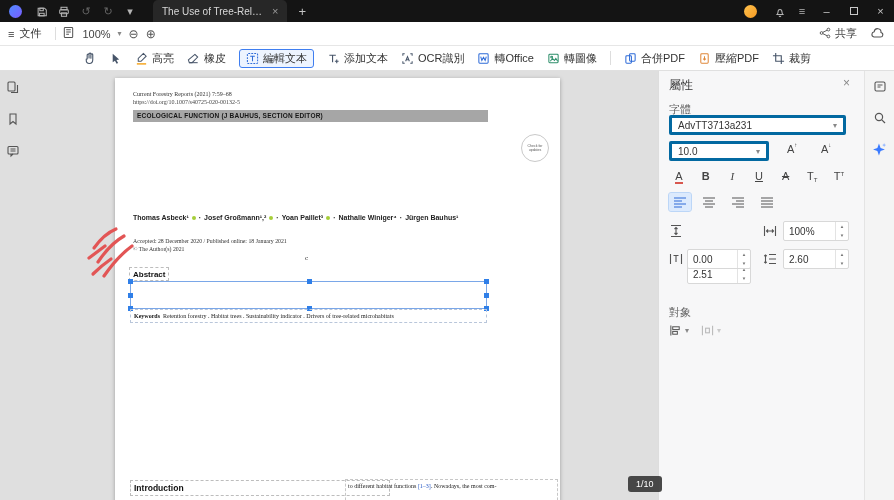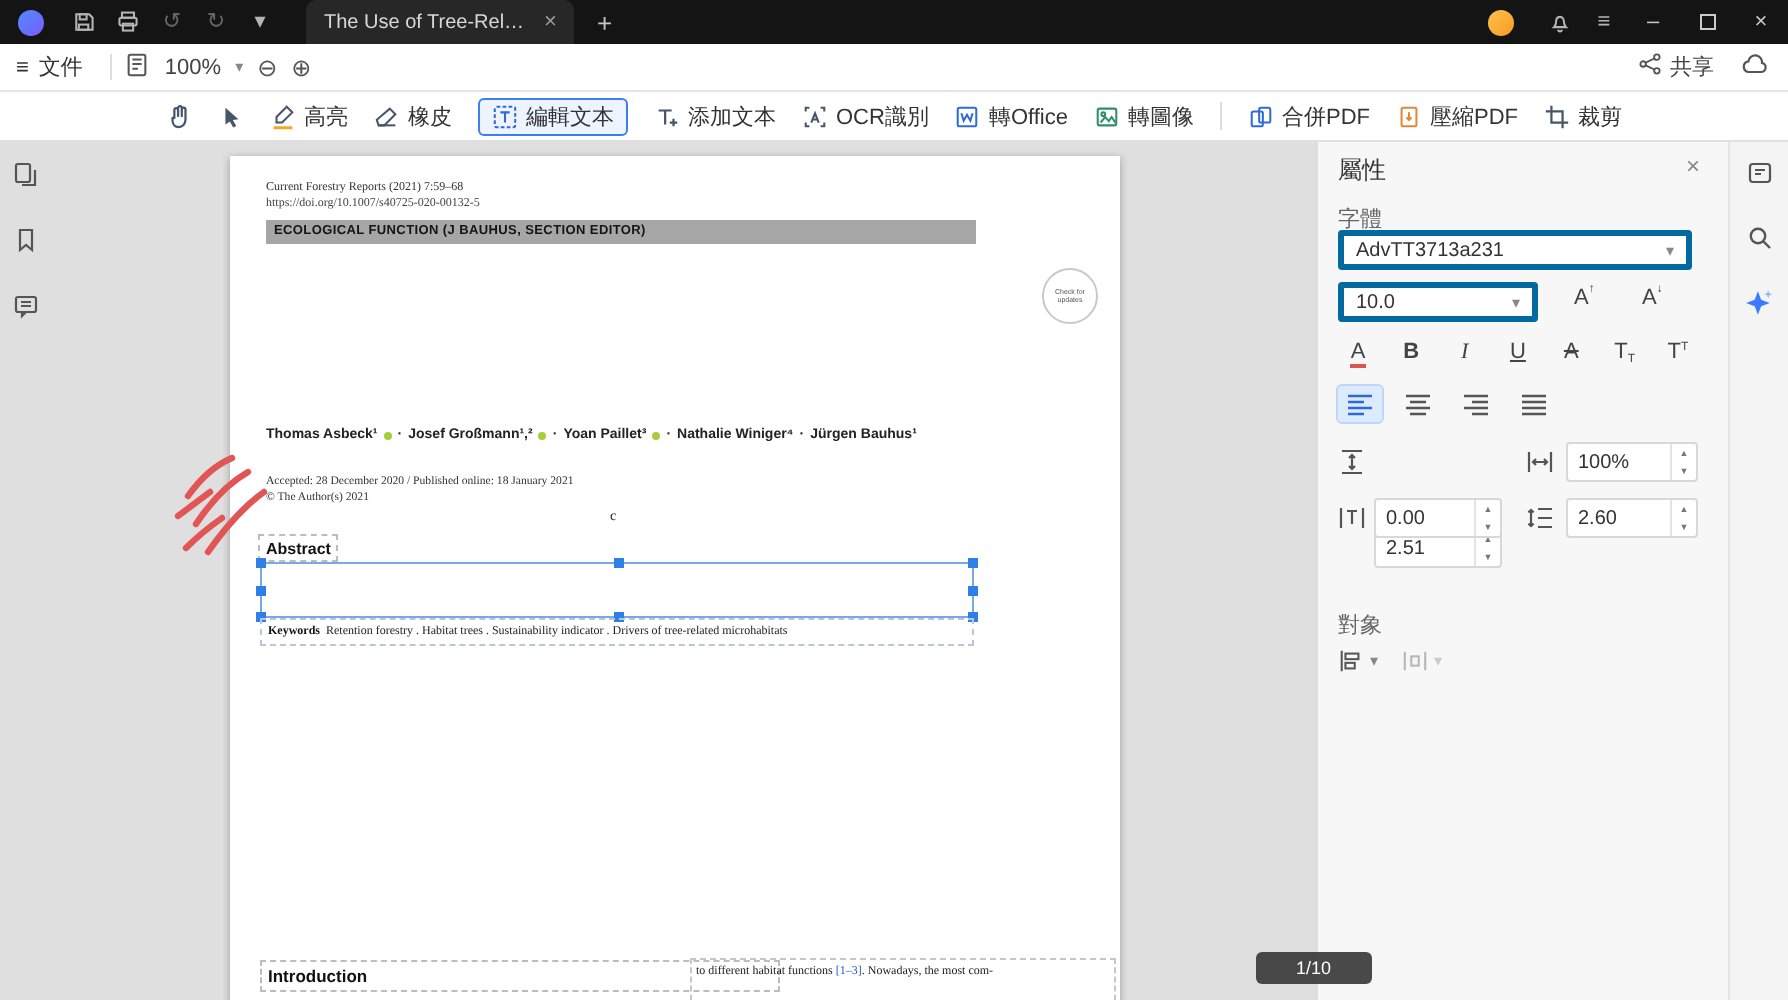--- a/index.html
+++ b/index.html
@@ -73,21 +73,21 @@
   .d-kwbox .kw-l {font-size:6px; font-weight:bold; color:#111;}
   .d-kwbox .kw-t {font-size:6px; color:#222;}
   .d-introbox {left:15px; top:402px; width:260px; height:16px; border:1px dashed #bdbdbd; display:flex; align-items:center; padding-left:3px;}
   .d-introbox span {font-size:8.5px; font-weight:bold; color:#111;}
   .d-col2box {left:230px; top:401px; width:213px; height:26px; border:1px dashed #c7c7c7; padding:2px 2px 0 2px;}
   .d-col2box p {font-size:6px; color:#222; line-height:8px;}
   .cite {color:#2457c5;}
   .red-marks {position:absolute; left:84px; top:153px; z-index:6;}
 
   
-  .page-ind {position:absolute; left:628px; top:405px; background:rgba(58,58,58,.92); color:#fff; font-size:9px; border-radius:3px; padding:3px 20px; z-index:7;}
+  .page-ind {position:absolute; left:628px; top:405px; background:rgba(58,58,58,.92); color:#fff; font-size:9px; border-radius:3px; padding:3px 8px; z-index:7;}
 
   
   .props {position:absolute; left:658px; top:0; bottom:0; width:206px; background:#f7f7f8; border-left:1px solid #ddd; color:#444;}
   .props > * {position:absolute;}
   .p-title {left:10px; top:6px; font-size:12px; color:#333;}
   .p-close {right:14px; top:5px; font-size:12px; color:#888;}
   .p-lbl {left:10px; font-size:11px; color:#666;}
   .sel {background:#fff; border:3px solid #0369a1; border-radius:2px; height:20px; display:flex; align-items:center; justify-content:space-between; padding:0 6px; font-size:10px; color:#333;}
   .font-sel {left:10px; top:44px; width:177px;}
   .size-sel {left:10px; top:70px; width:100px;}

